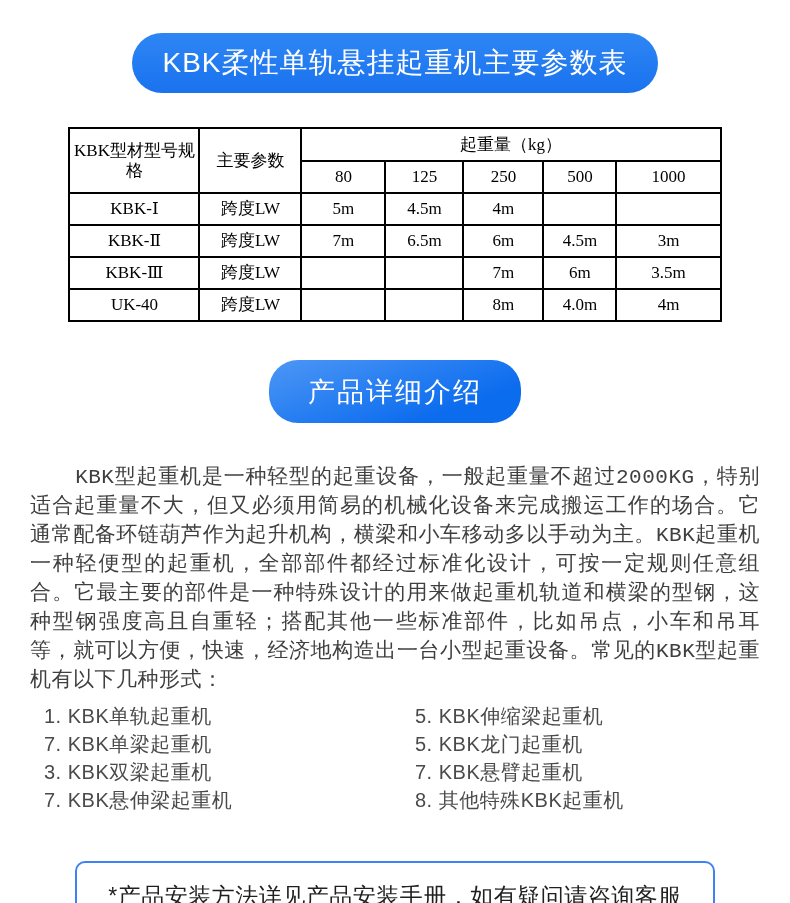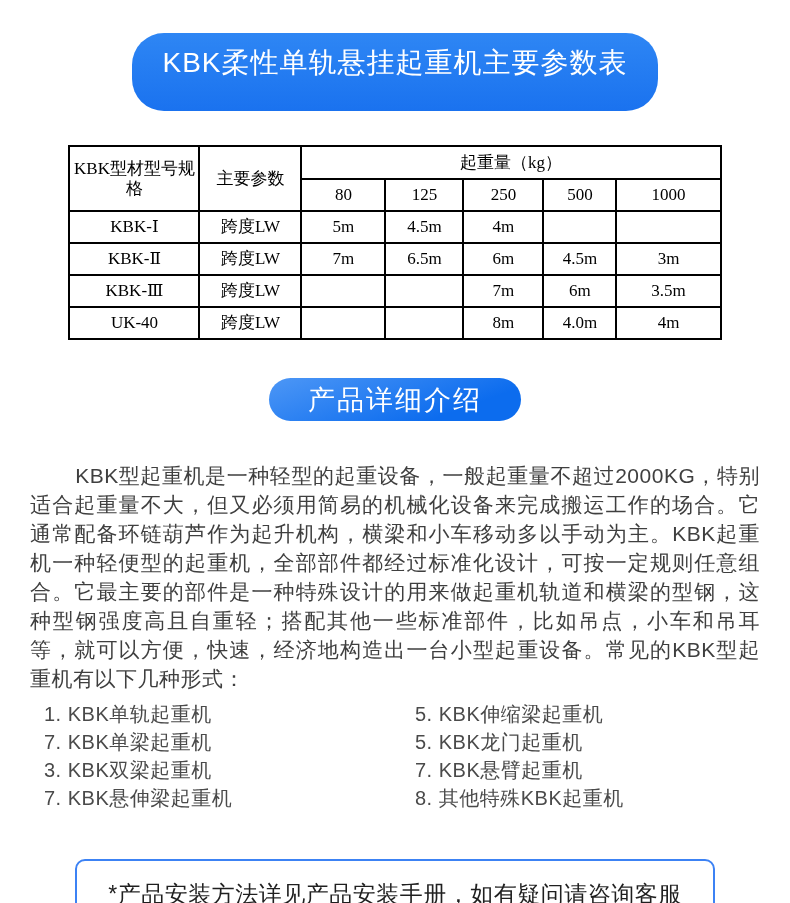--- a/index.html
+++ b/index.html
@@ -6,53 +6,53 @@
   body{
     width:790px;height:903px;background:#ffffff;overflow:hidden;
     font-family:"Liberation Sans","DejaVu Sans",sans-serif;
     -webkit-font-smoothing:antialiased;
   }
   .page{width:790px;position:relative;}
 
   
   .banner{
     margin:33px auto 0;width:fit-content;max-width:700px;
-    height:78px;line-height:60px;padding:0 30px;border-radius:32px;
+    height:60px;line-height:60px;padding:0 30px;border-radius:32px;
     background:linear-gradient(180deg,var(--banner_blue_top,#2E86F4),var(--banner_blue_bottom,#1A72EF));
     color:#ffffff;font-size:28px;letter-spacing:1px;text-align:center;white-space:nowrap;
   }
 
   
   table.param-table{
     margin:34px auto 0;width:651px;table-layout:fixed;
     border-collapse:collapse;
     font-family:"Liberation Serif","DejaVu Serif","DejaVu Sans",serif;
     font-size:17px;color:#000;text-align:center;
   }
   table.param-table th,table.param-table td{
     border:2px solid var(--table_border,#000000);
     font-weight:normal;padding:0 2px;height:30px;line-height:1.15;
   }
   table.param-table thead tr.group-row th{height:31px;}
   th.model-head{width:126px;}
 
   
   .section-btn{
-    margin:38px auto 0;width:252px;height:43px;border-radius:29px;
+    margin:38px auto 0;width:252px;height:63px;border-radius:29px;
     background:linear-gradient(160deg,var(--button_blue_top,#4D97F6) 0%,var(--button_blue_bottom,#0C6CEE) 75%);
     color:#fff;font-size:27px;letter-spacing:2px;
     display:flex;align-items:center;justify-content:center;
     cursor:pointer;border:none;
   }
 
   
   .intro{
     margin:40px 30px 0;
     font-size:21px;line-height:29px;color:var(--text_body,#3F3F3F);
-    text-indent:2.15em;text-align:justify;letter-spacing:0.5px;
+    text-indent:2.15em;text-align:justify;letter-spacing:0.5px;font-family:Liberation Mono, monospace;
   }
 
   
   .crane-list{display:flex;padding-left:44px;margin-top:7px;gap:44px;}
   .crane-col{width:327px;}
   .crane-item{
     font-size:20px;line-height:28px;color:#4A4A4A;letter-spacing:0.5px;
   }
 
   

